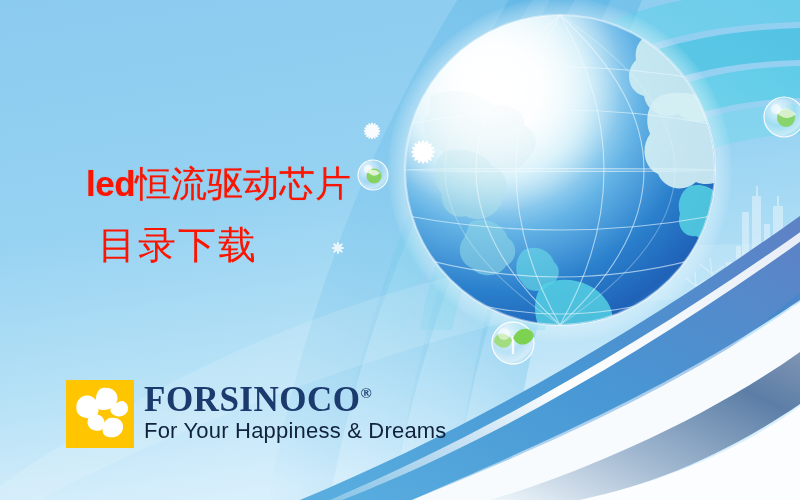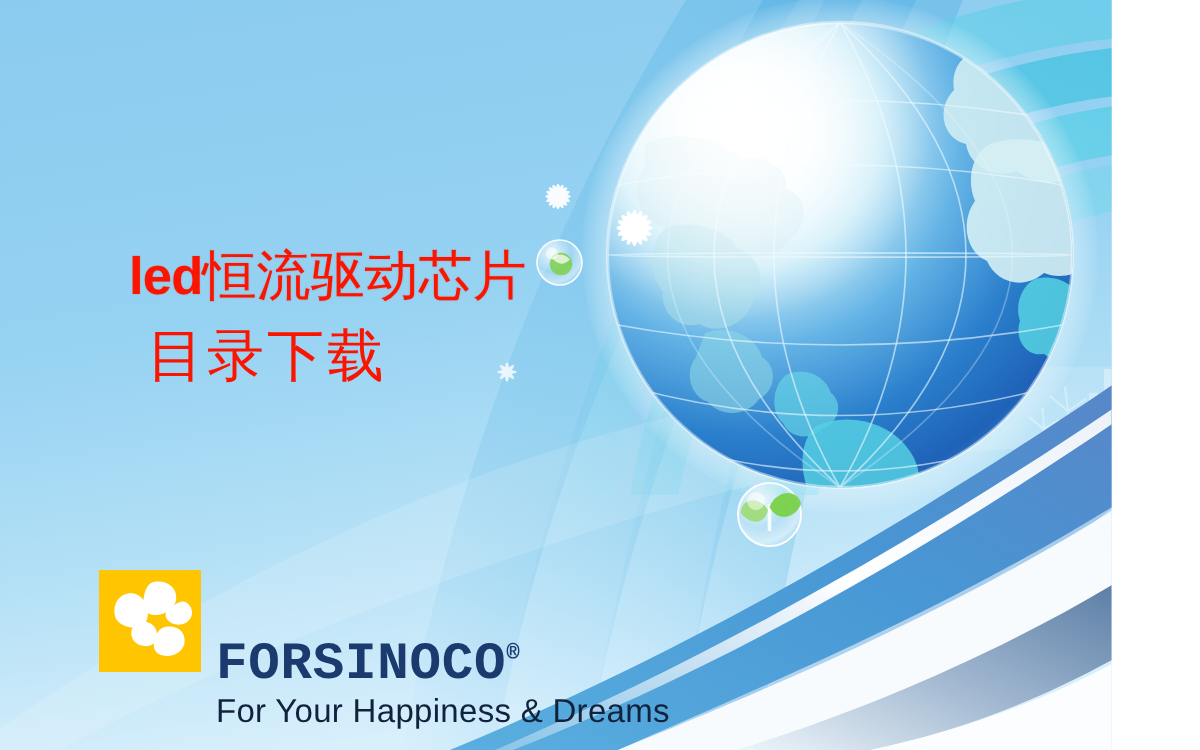--- a/index.html
+++ b/index.html
@@ -2,21 +2,21 @@
 <html><head>
 <meta charset="utf-8">
 <style>
   html, body {
     margin: 0;
     padding: 0;
     background: #ffffff;
   }
   #poster {
     position: relative;
-    width: 741px;
+    width: 800px;
     height: 500px;
     overflow: hidden;
     font-family: "Liberation Sans", sans-serif;
     background: linear-gradient(170deg, #8ecdf0 0%, #93d0f1 35%, #a8daf4 62%, #c3e6f8 82%, #d6eefb 100%);
   }
 
   .bg-svg { position: absolute; left: 0; top: 0; width: 800px; height: 500px; }
 
   
   .title-block {
@@ -37,21 +37,21 @@
   .title-line1 .latin {
     font-family: "Liberation Sans", sans-serif;
     font-weight: bold;
     font-size: 35px;
     letter-spacing: -0.5px;
   }
   .title-line2 {
     color: #fb1500;
     font-size: 38px;
     line-height: 46px;
-    margin-top: 8px;
+    margin-top: 16px;
     margin-left: 12px;
     white-space: nowrap;
     font-family: "Liberation Serif", serif;
     letter-spacing: 2px;
   }
 
   
   .logo {
     position: absolute;
     left: 66px;
@@ -62,29 +62,28 @@
   }
   .logo-mark {
     width: 68px;
     height: 68px;
     background: #ffc500;
     flex: 0 0 auto;
     position: relative;
   }
   .logo-text { margin-left: 10px; padding-top: 2px; }
   .logo-word {
-    font-family: Liberation Mono, monospace;
+    font-family: Liberation Serif, serif;
     font-weight: bold;
     font-size: 35px;
     line-height: 36px;
     color: #1b3a6e;
     letter-spacing: 0.5px;
     white-space: nowrap;
     position: relative;
-    margin-top: 43px;
   }
   .logo-word .reg {
     font-size: 15px;
     vertical-align: super;
     line-height: 1;
     font-weight: bold;
   }
   .logo-tag {
     font-family: "Liberation Sans", sans-serif;
     font-size: 22px;

